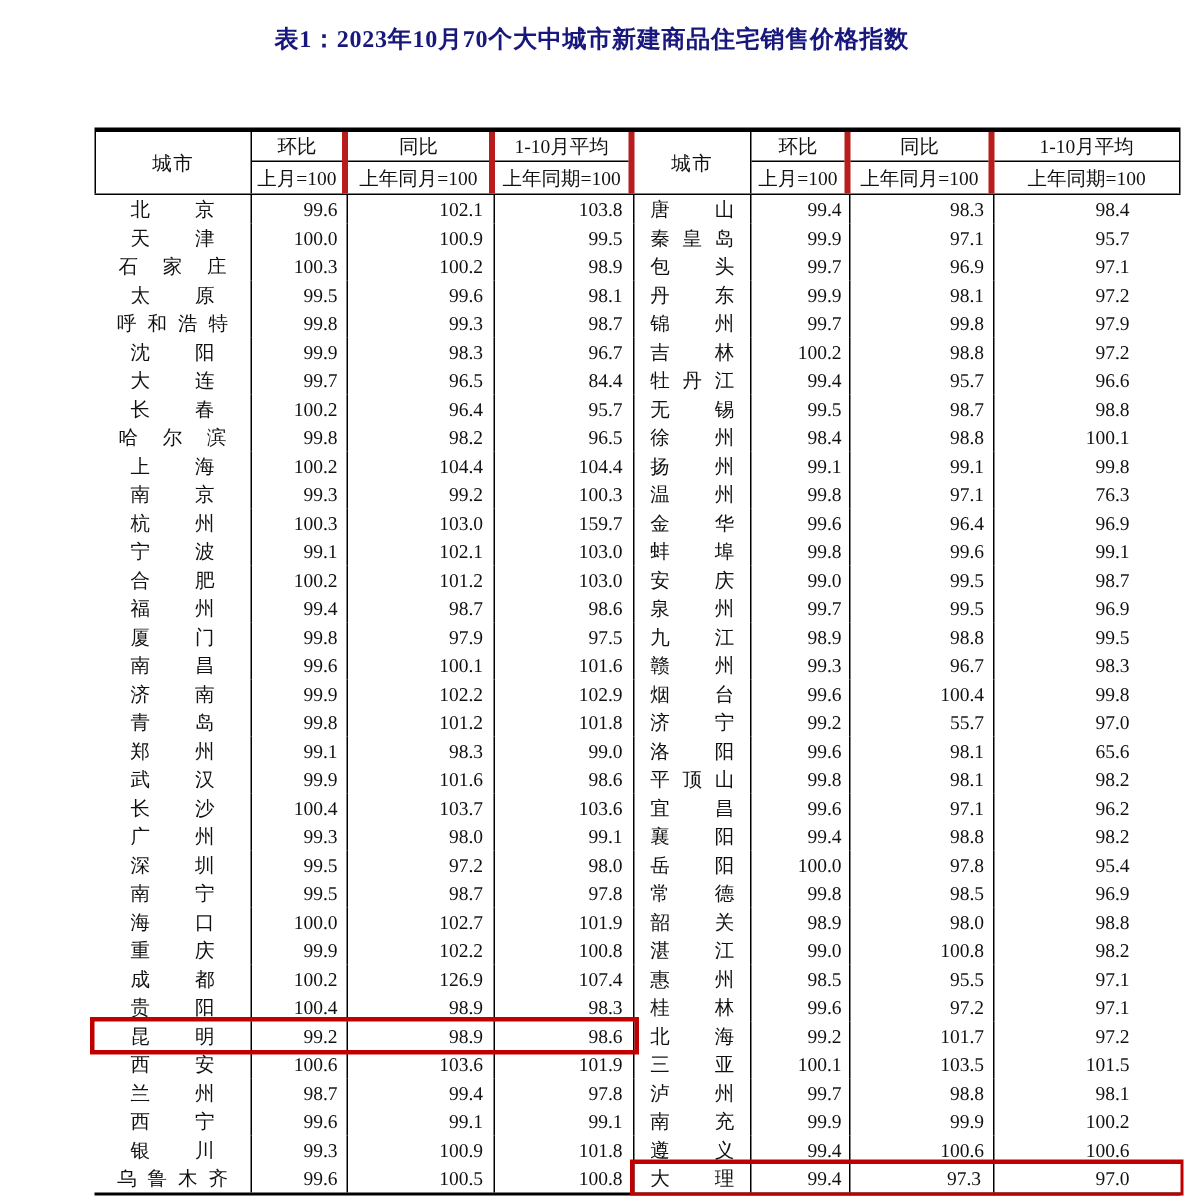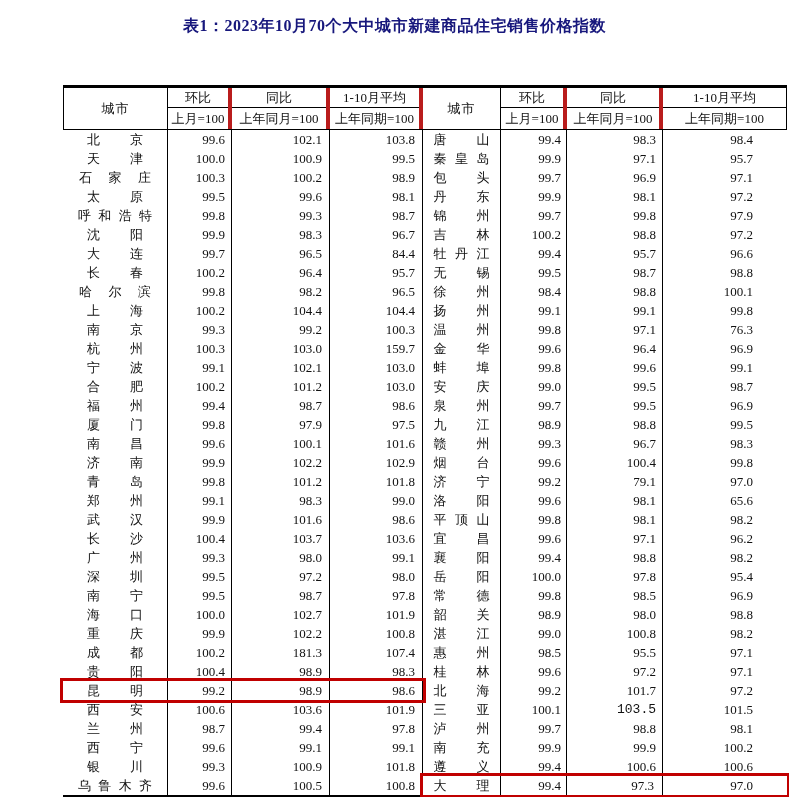--- a/index.html
+++ b/index.html
@@ -530,21 +530,21 @@
           <div class="c num" style="width: 93px; padding-right: 7px;">101.8</div>
         </div>
         <div class="half" style="width: 364px;">
           <div class="c c-city" style="width: 78px;">
             <div class="cname" style="width: 56px;">
               <span>济</span>
               <span>宁</span>
             </div>
           </div>
           <div class="c num" style="width: 66px; padding-right: 5px;">99.2</div>
-          <div class="c num" style="width: 96px; padding-right: 6px;">79.1</div>
+          <div class="c num" style="width: 96px; padding-right: 6px;">55.7</div>
           <div class="c num norb" style="width: 124px; padding-right: 34px;">97.0</div>
         </div>
       </div>
       <div class="row">
         <div class="half" style="width: 360px;">
           <div class="c c-city" style="width: 105px;">
             <div class="cname" style="width: 56px;">
               <span>郑</span>
               <span>州</span>
             </div>
@@ -736,21 +736,21 @@
       </div>
       <div class="row">
         <div class="half" style="width: 360px;">
           <div class="c c-city" style="width: 105px;">
             <div class="cname" style="width: 56px;">
               <span>成</span>
               <span>都</span>
             </div>
           </div>
           <div class="c num" style="width: 64px; padding-right: 6px;">100.2</div>
-          <div class="c num" style="width: 98px; padding-right: 7px;">181.3</div>
+          <div class="c num" style="width: 98px; padding-right: 7px;">126.9</div>
           <div class="c num" style="width: 93px; padding-right: 7px;">107.4</div>
         </div>
         <div class="half" style="width: 364px;">
           <div class="c c-city" style="width: 78px;">
             <div class="cname" style="width: 56px;">
               <span>惠</span>
               <span>州</span>
             </div>
           </div>
           <div class="c num" style="width: 66px; padding-right: 5px;">98.5</div>
@@ -819,21 +819,21 @@
           <div class="c num" style="width: 93px; padding-right: 7px;">101.9</div>
         </div>
         <div class="half" style="width: 364px;">
           <div class="c c-city" style="width: 78px;">
             <div class="cname" style="width: 56px;">
               <span>三</span>
               <span>亚</span>
             </div>
           </div>
           <div class="c num" style="width: 66px; padding-right: 5px;">100.1</div>
-          <div class="c num" style="width: 96px; padding-right: 6px; font-family: Liberation Mono, monospace;">103.5</div>
+          <div class="c num" style="width: 96px; padding-right: 6px;">103.5</div>
           <div class="c num norb" style="width: 124px; padding-right: 34px;">101.5</div>
         </div>
       </div>
       <div class="row">
         <div class="half" style="width: 360px;">
           <div class="c c-city" style="width: 105px;">
             <div class="cname" style="width: 56px;">
               <span>兰</span>
               <span>州</span>
             </div>

